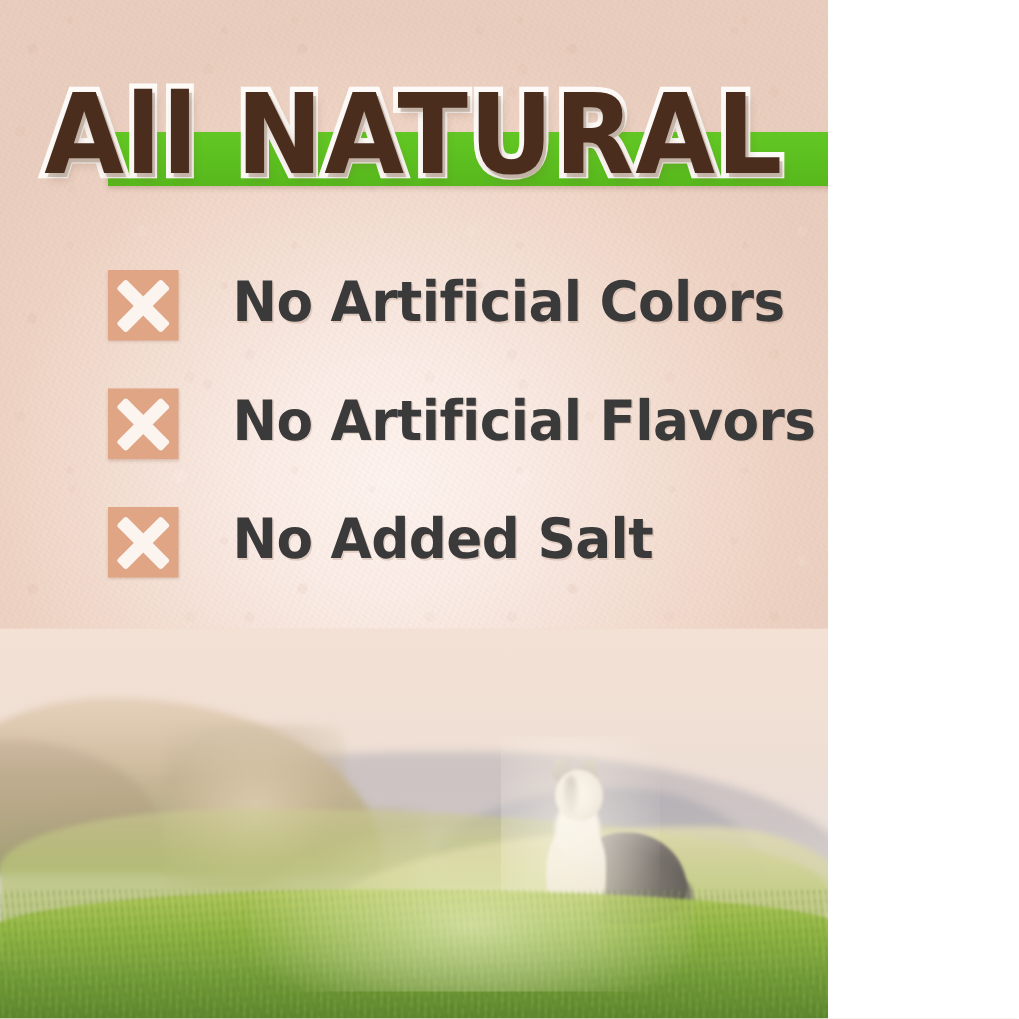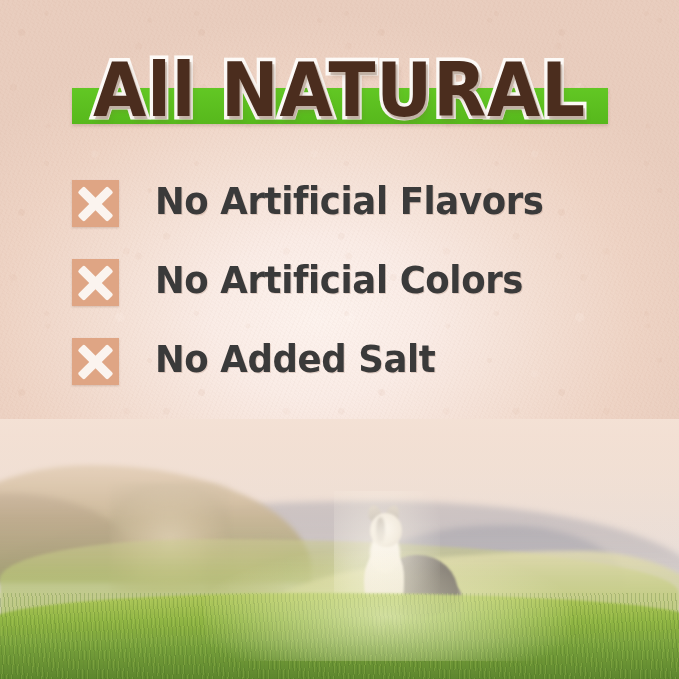--- a/index.html
+++ b/index.html
@@ -7,21 +7,21 @@
     margin: 0;
     padding: 0;
     background: #ffffff;
   }
   body {
     font-family: "Liberation Sans", sans-serif;
   }
 
   #poster {
     position: relative;
-    width: 679px;
+    width: 552px;
     height: 679px;
     overflow: hidden;
     background: #ead3c5;
   }
 
   
   .bg-base {
     position: absolute;
     inset: 0;
     background:
@@ -453,29 +453,29 @@
     <div class="banner-title">All NATURAL</div>
   </div>
 
   <div class="claims">
 
     <div class="claim-row">
       <div class="claim-icon">
         <span class="x-bar a"></span>
         <span class="x-bar b"></span>
       </div>
-      <div class="claim-label">No Artificial Flavors</div>
+      <div class="claim-label">No Artificial Colors</div>
     </div>
 
     <div class="claim-row">
       <div class="claim-icon">
         <span class="x-bar a"></span>
         <span class="x-bar b"></span>
       </div>
-      <div class="claim-label">No Artificial Colors</div>
+      <div class="claim-label">No Artificial Flavors</div>
     </div>
 
 
     <div class="claim-row">
       <div class="claim-icon">
         <span class="x-bar a"></span>
         <span class="x-bar b"></span>
       </div>
       <div class="claim-label">No Added Salt</div>
     </div>

